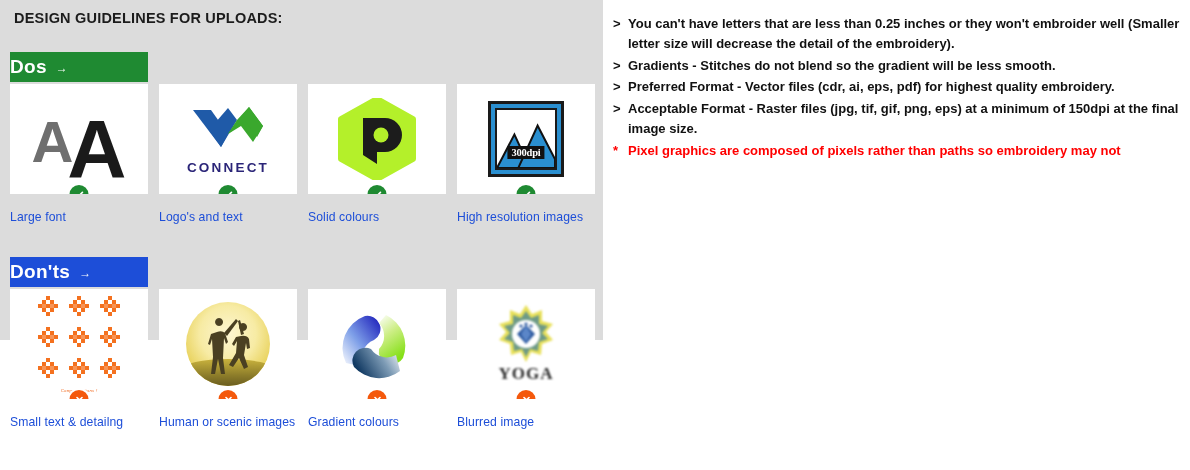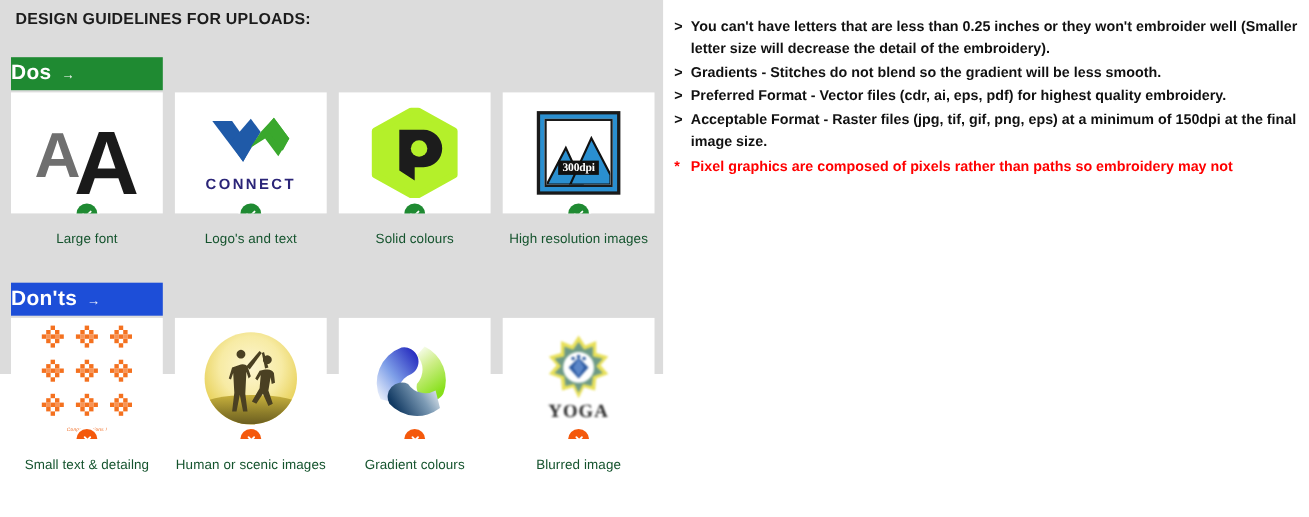--- a/index.html
+++ b/index.html
@@ -34,21 +34,21 @@
               display:flex;align-items:center;justify-content:center;}
 
   .badge{position:absolute;left:50%;transform:translateX(-50%);top:101px;
          width:19px;height:19px;border-radius:50%;background:#1f8a32;
          display:flex;align-items:center;justify-content:center;
          color:#fff;font-size:11px;line-height:1;font-weight:700;z-index:5;
          box-shadow:0 0 0 2px #fff;}
   .badge.bad{background:#f4590c;}
   .badge svg{display:block;}
 
-  .caption{margin-top:16px;text-align:center;font-size:12.2px;color:#14532d;
+  .caption{margin-top:16px;font-size:12.2px;color:#1d4ed8;
            letter-spacing:.1px;white-space:nowrap;}
 
   
   .art-aa{font-family:"Liberation Sans",sans-serif;font-weight:700;line-height:1;}
   .art-aa .a-small{font-size:58px;color:#6f6f6f;position:relative;top:3px;letter-spacing:-6px;}
   .art-aa .a-big{font-size:82px;color:#1a1a1a;position:relative;top:10px;}
 
   
   .art-connect{flex-direction:column;}
   .art-connect .mark{width:74px;height:50px;}

